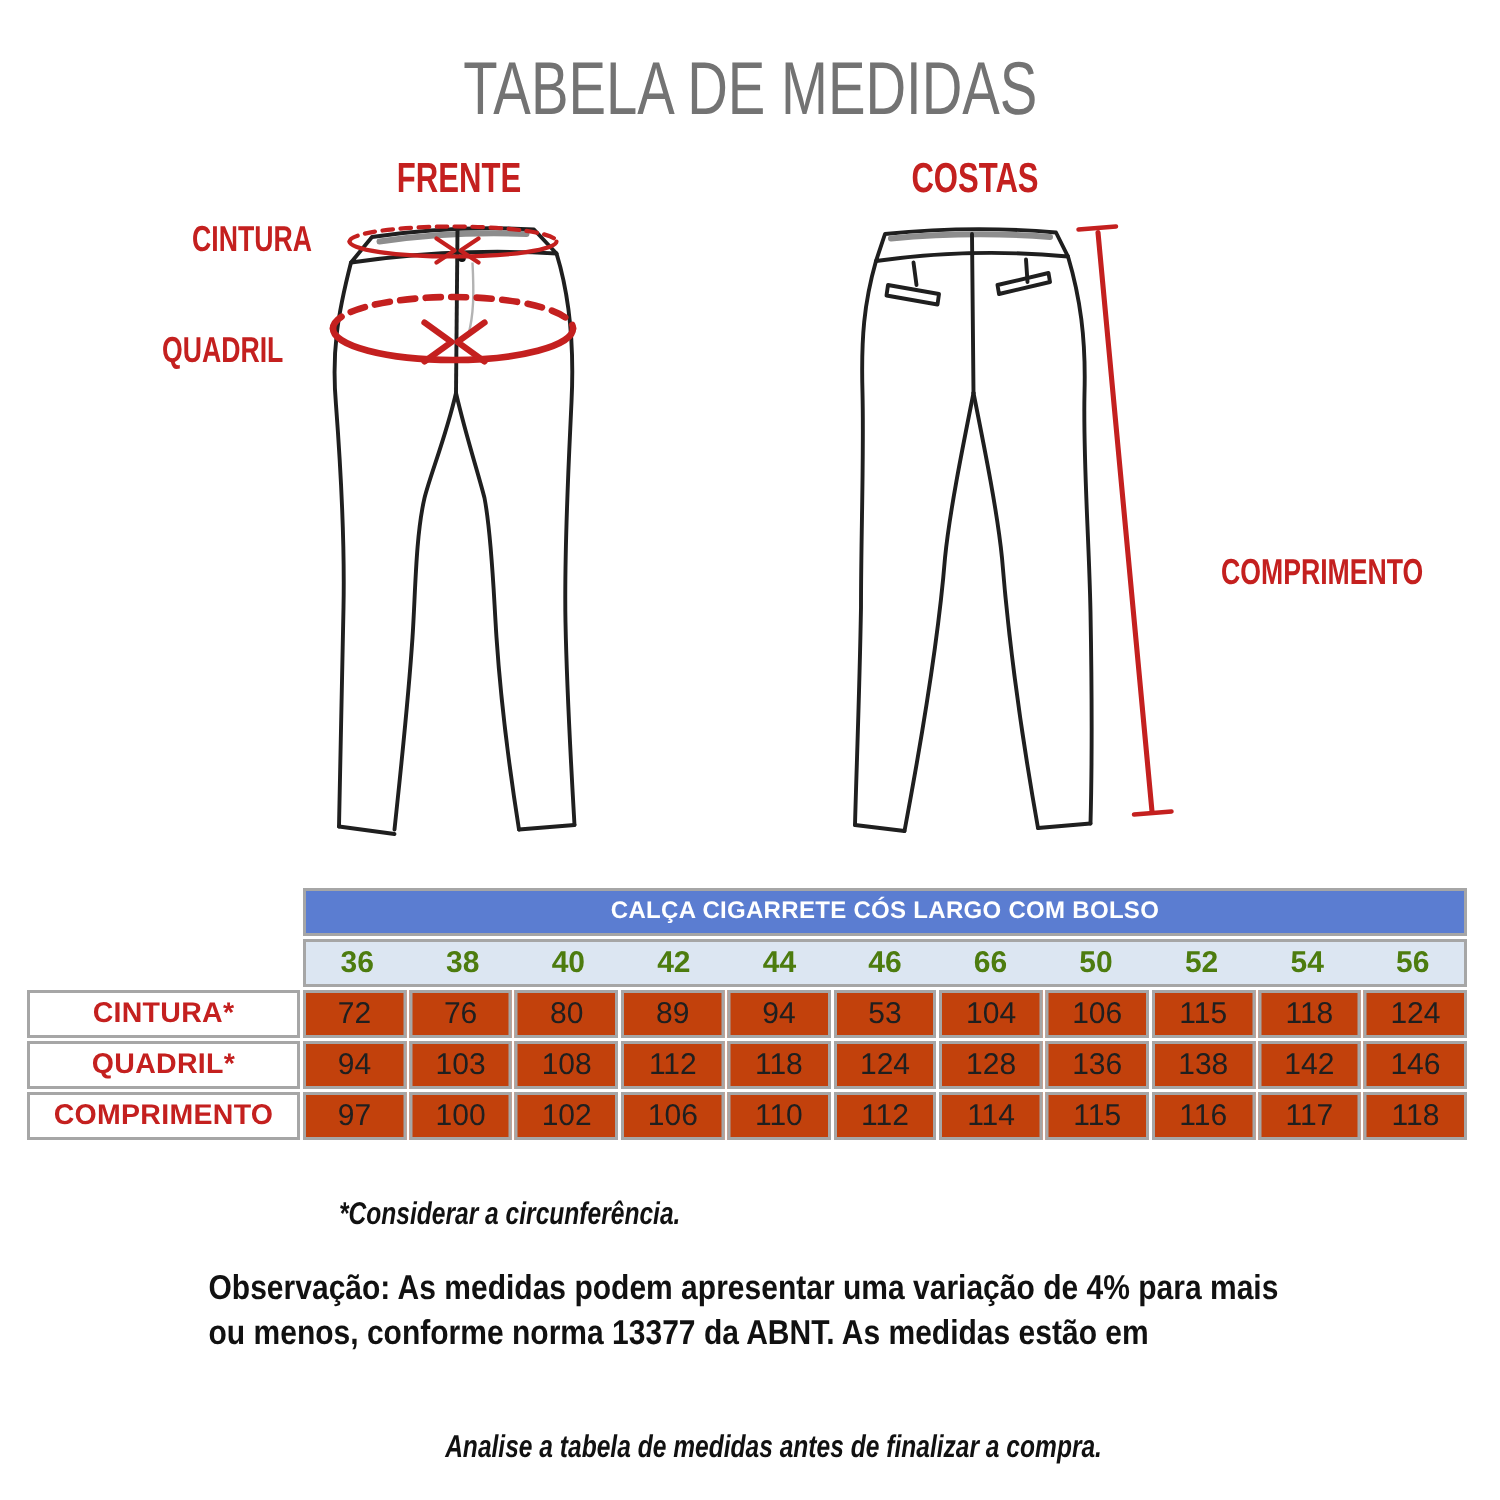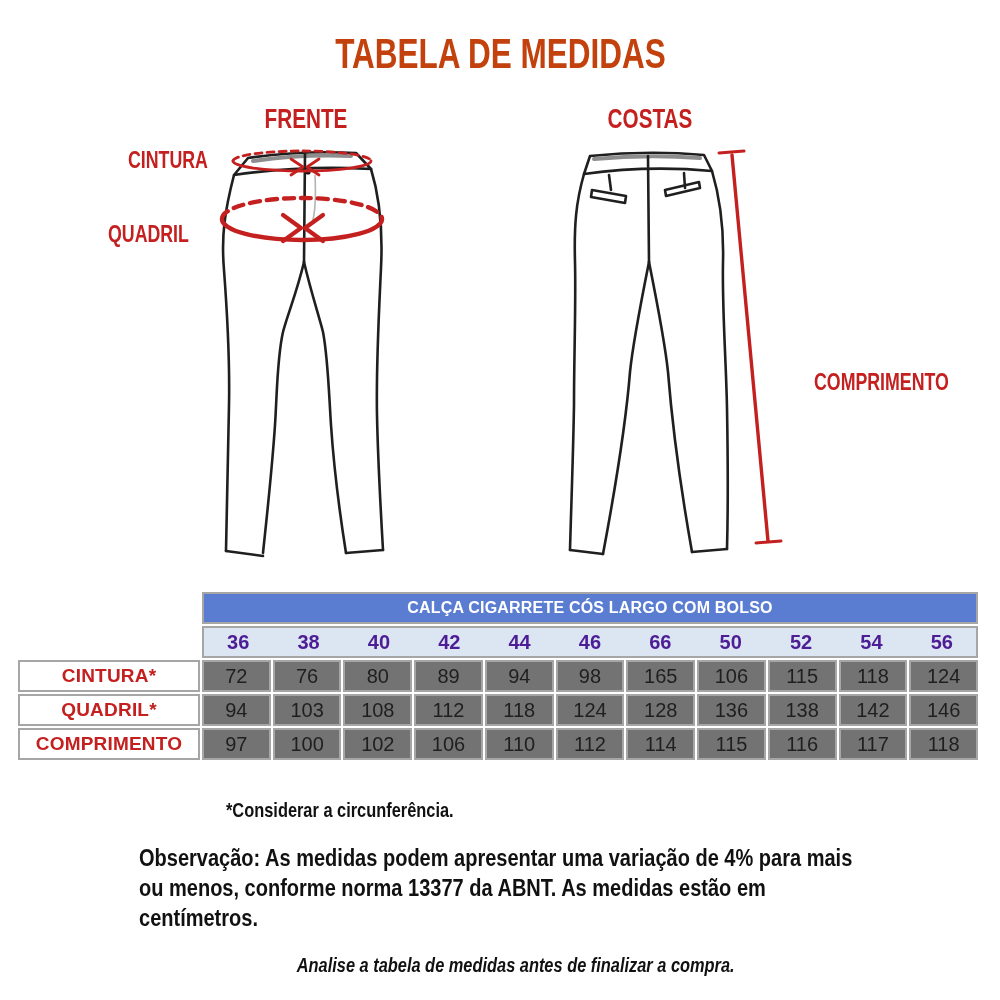--- a/index.html
+++ b/index.html
@@ -4,21 +4,21 @@
 <style>
   html,body{margin:0;padding:0;background:#fff;}
   .canvas{
     position:relative;width:1000px;height:1000px;background:#ffffff;overflow:hidden;
     font-family:"Liberation Sans", sans-serif;color:#1c1c1c;
   }
   .cond{display:inline-block;transform:scaleX(0.75);transform-origin:50% 50%;white-space:nowrap;}
   .cond-l{display:inline-block;transform:scaleX(0.78);transform-origin:0 50%;white-space:nowrap;}
 
   .page-title{position:absolute;top:30px;left:0;width:1000px;text-align:center;
-    font-size:42px;font-weight:bold;color:#c2410c;letter-spacing:0px;}
+    font-size:50px;font-weight:normal;color:#737373;letter-spacing:0px;}
   .view-label{position:absolute;top:103px;transform:translateX(-50%);
     font-size:28px;font-weight:bold;color:var(--accent_red);}
   .view-label .cond{transform:scaleX(0.74);}
   .measure-label{position:absolute;font-size:24px;font-weight:bold;color:var(--accent_red);}
   .measure-label .cond-l{transform:scaleX(0.74);}
 
   .diagram-svg{position:absolute;left:0;top:0;pointer-events:none;}
   .ink{stroke:var(--ink);stroke-width:2.6;fill:none;stroke-linecap:round;stroke-linejoin:round;}
   .ink-fill{stroke:var(--ink);stroke-width:2.6;fill:#ffffff;stroke-linejoin:round;}
   .gray{stroke:#8d8d8d;stroke-width:4;fill:none;stroke-linecap:round;}
@@ -28,30 +28,30 @@
   
   .size-table{position:absolute;left:18px;top:592px;width:960px;
     display:grid;grid-template-columns:182px repeat(11,1fr);grid-auto-rows:32px;gap:2px;}
   .size-table > div{box-sizing:border-box;}
   .t-title-bar{grid-column:2/-1;background:var(--header_blue);border:2px solid var(--border_gray);
     display:flex;align-items:center;justify-content:center;color:#ffffff;
     font-size:16px;font-weight:bold;letter-spacing:0.2px;}
   .t-sizes-bar{grid-column:2/-1;background:var(--sizes_blue);border:2px solid var(--border_gray);
     display:grid;grid-template-columns:repeat(11,1fr);gap:2px;}
   .size-cell{display:flex;align-items:center;justify-content:center;
-    font-size:20px;font-weight:bold;color:#4c1d95;}
+    font-size:20px;font-weight:bold;color:#4d7c0f;}
   .label-cell{grid-column:1;border:2px solid var(--border_gray);background:#ffffff;
     display:flex;align-items:center;justify-content:center;
     font-size:19px;font-weight:bold;color:var(--accent_red);letter-spacing:0.2px;}
-  .value-cell{border:2px solid var(--border_gray);background:#737373;
+  .value-cell{border:2px solid var(--border_gray);background:#c2410c;
     display:flex;align-items:center;justify-content:center;font-size:20px;color:#1f1f1f;}
 
   
   .asterisk-note{position:absolute;left:226px;top:798px;font-size:21px;font-weight:bold;
-    color:#111111;}
+    font-style:italic;color:#111111;}
   .asterisk-note .cond-l{transform:scaleX(0.78);}
   .observation{position:absolute;left:139px;top:843px;font-size:23px;font-weight:bold;
     color:#111111;line-height:30px;}
   .observation .cond-l{transform:scaleX(0.87);}
   .final-note{position:absolute;left:16px;top:953px;width:1000px;text-align:center;
     font-size:21px;font-weight:bold;font-style:italic;color:#111111;}
   .final-note .cond{transform:scaleX(0.78);}
 </style>
 </head>
 <body>
@@ -149,22 +149,22 @@
         <div class="size-cell">54</div>
         <div class="size-cell">56</div>
       </div>
 
   <div class="label-cell">CINTURA*</div>
       <div class="value-cell">72</div>
       <div class="value-cell">76</div>
       <div class="value-cell">80</div>
       <div class="value-cell">89</div>
       <div class="value-cell">94</div>
-      <div class="value-cell">98</div>
-      <div class="value-cell">165</div>
+      <div class="value-cell">53</div>
+      <div class="value-cell">104</div>
       <div class="value-cell">106</div>
       <div class="value-cell">115</div>
       <div class="value-cell">118</div>
       <div class="value-cell">124</div>
       <div class="label-cell">QUADRIL*</div>
       <div class="value-cell">94</div>
       <div class="value-cell">103</div>
       <div class="value-cell">108</div>
       <div class="value-cell">112</div>
       <div class="value-cell">118</div>
@@ -187,19 +187,18 @@
       <div class="value-cell">117</div>
       <div class="value-cell">118</div>
     </div>
 
   <div class="asterisk-note">
     <span class="cond-l">*Considerar a circunferência.</span>
   </div>
   <div class="observation" id="observation">
       <div><span class="cond-l">Observação: As medidas podem apresentar uma variação de 4% para mais</span></div>
       <div><span class="cond-l">ou menos, conforme norma 13377 da ABNT. As medidas estão em</span></div>
-      <div><span class="cond-l">centímetros.</span></div>
     </div>
   <div class="final-note">
     <span class="cond">Analise a tabela de medidas antes de finalizar a compra.</span>
   </div>
 
 </div>
 
 </body></html>

